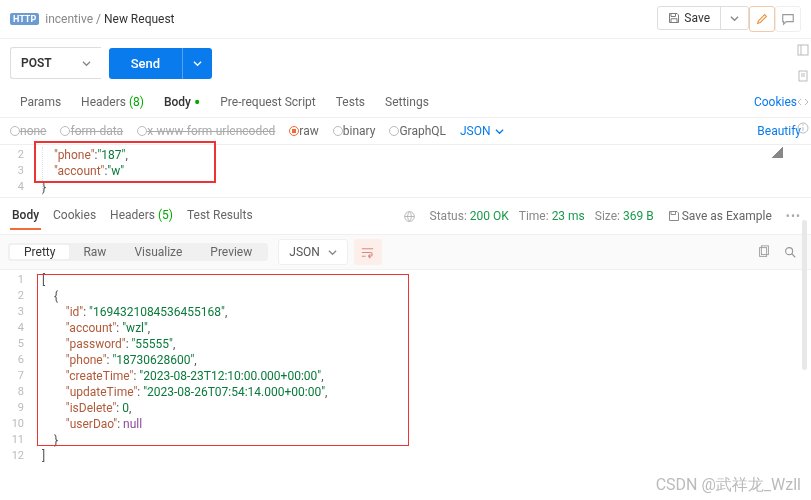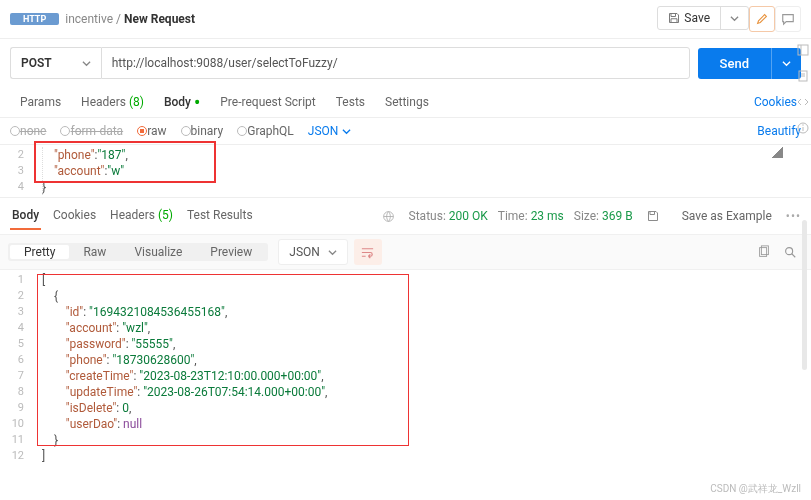--- a/index.html
+++ b/index.html
@@ -1,20 +1,20 @@
 <!DOCTYPE html>
 <html><head>
 <meta charset="utf-8">
 <style>
 * { box-sizing: border-box; margin: 0; padding: 0; font-family: -apple-system, BlinkMacSystemFont, "Segoe UI", Roboto, sans-serif; }
 body { font-size: 12px; color: #333; background: #fff; width: 811px; height: 500px; overflow: hidden; position: relative; }
 .header { display: flex; align-items: center; padding: 6px 10px; border-bottom: 1px solid #eee; }
-.http-badge { font-size: 9px; font-weight: bold; color: #fff; background: #6b9bd1; padding: 1px 13px; border-radius: 2px; margin-right: 6px; }
+.http-badge { font-size: 9px; font-weight: bold; color: #fff; background: #6b9bd1; padding: 1px 3px; border-radius: 2px; margin-right: 6px; }
 .breadcrumb { color: #888; font-size: 12px; }
-.breadcrumb .current { color: #333; font-weight: 700; }
+.breadcrumb .current { color: #333; font-weight: 400; }
 .header-spacer { flex: 1; }
 .btn-group { display: flex; align-items: flex-start; }
 .btn-icon { width: 26px; height: 26px; display: flex; align-items: center; justify-content: center; border: 1px solid #eee; border-radius: 3px; cursor: pointer; }
 .btn-square { width: 28px; border-left: 1px solid #ddd; display: flex; align-items: center; justify-content: center; }
 .save-btn { display: flex; border: 1px solid #ddd; border-radius: 3px; overflow: hidden; }
 .save-btn .label { padding: 4px 10px; display: flex; align-items: center; gap: 4px; }
 .request-row { display: flex; gap: 8px; padding: 8px 10px; align-items: center; }
 .method-select { border: 1px solid #ddd; border-radius: 3px 0 0 3px; padding: 8px 10px; font-weight: 600; color: #333; display: flex; align-items: center; gap: 30px; cursor: pointer; border-right: none; }
 .url-input { flex: 1; border: 1px solid #ddd; border-radius: 0 3px 3px 0; padding: 8px 10px; font-size: 12px; color: #555; margin-left: -8px; }
 .send-btn { background: #097bed; color: #fff; border: none; border-radius: 3px; padding: 0; display: flex; align-items: stretch; cursor: pointer; }
@@ -47,33 +47,33 @@
 .req-editor-wrap { position: relative; }
 .red-box-1 { position: absolute; border: 2px solid #e33; pointer-events: none; }
 .red-box-1.a { left: 34px; top: -4px; width: 182px; height: 42px; }
 .fold-tri { position: absolute; left: 772px; top: 2px; width: 11px; height: 11px; background: linear-gradient(135deg, #fff 49%, #888 50%); }
 .resp-bar { display: flex; align-items: center; padding: 4px 10px; border-top: 1px solid #eee; border-bottom: 1px solid #f0f0f0; gap: 14px; font-size: 12px; }
 .resp-tabs { display: flex; gap: 10px; }
 .resp-tab { color: #666; cursor: pointer; padding: 6px 2px; }
 .resp-tab.active { color: #333; border-bottom: 2px solid #f26b3a; font-weight: 500; }
 .status-info { color: #888; display: flex; gap: 10px; align-items: center; }
 .status-info .ok { color: #1a9a4a; }
-.save-example { color: #666; display: flex; align-items: center; gap: 23px; cursor: pointer; }
+.save-example { color: #666; display: flex; align-items: center; gap: 2px; cursor: pointer; }
 .dots { color: #aaa; cursor: pointer; letter-spacing: 1px; }
 .view-bar { display: flex; align-items: center; padding: 4px 8px; gap: 0; background: #fafafa; border-bottom: 1px solid #f0f0f0; }
 .view-seg { display: flex; background: #f0f0f0; border-radius: 3px; padding: 2px; }
 .view-opt { padding: 0 14px; font-size: 12px; color: #666; cursor: pointer; border-radius: 2px; }
 .view-opt.active { background: #fff; color: #333; }
 .json-dd { margin-left: 10px; background: #fff; border: 1px solid #eee; padding: 5px 10px; border-radius: 3px; display: flex; align-items: center; gap: 8px; cursor: pointer; font-size: 12px; color: #555; }
 .wrap-btn { margin-left: 6px; width: 28px; height: 26px; display: flex; align-items: center; justify-content: center; cursor: pointer; background: #fceee8; border-radius: 3px; }
 .wrap-btn svg path { stroke: #d88; }
 .view-spacer { flex: 1; }
 .resp-editor-wrap { position: relative; }
 .red-box-2 { position: absolute; left: 37px; top: 4px; width: 372px; height: 172px; border: 1.5px solid #e33; pointer-events: none; }
-.watermark { position: absolute; right: 10px; bottom: 4px; font-size: 10px; color: #bbb; }
+.watermark { position: absolute; right: 10px; bottom: 4px; font-size: 16px; color: #bbb; }
 .right-rail { position: absolute; right: 0; top: 38px; width: 16px; display: flex; flex-direction: column; gap: 14px; align-items: center; padding-top: 6px; }
 .right-rail div { width: 12px; height: 12px; color: #bbb; cursor: pointer; }
 .resp-scroll { position: absolute; right: 4px; top: 220px; width: 5px; height: 150px; background: #e8e8e8; border-radius: 3px; }
 svg { display: block; }
 </style>
 </head>
 <body>
 
 <div class="header">
   <span class="http-badge">HTTP</span>
@@ -110,21 +110,20 @@
   </div>
 </div>
 
 <div class="request-row">
   <div class="method-select">
     <span>POST</span>
     <svg width="9" height="9" viewBox="0 0 10 10">
         <path d="M1 3l4 4 4-4" fill="none" stroke="#888" stroke-width="1.4"></path>
       </svg>
   </div>
-  <input class="url-input" value="http://localhost:9088/user/selectToFuzzy/" style="">
   <div class="send-btn">
     <span class="label">Send</span>
     <span class="caret">
         <svg width="9" height="9" viewBox="0 0 10 10">
           <path d="M1 3l4 4 4-4" fill="none" stroke="#fff" stroke-width="1.4"></path>
         </svg>
       </span>
   </div>
 </div>
 
@@ -140,20 +139,24 @@
 </div>
 
 <div class="body-type-row">
   <div class="radio-opt strike">
       <span class="radio"></span>
       <span>none</span>
     </div>
   <div class="radio-opt strike">
       <span class="radio"></span>
       <span>form-data</span>
+    </div>
+  <div class="radio-opt strike">
+      <span class="radio"></span>
+      <span>x-www-form-urlencoded</span>
     </div>
   <div class="radio-opt selected">
       <span class="radio"></span>
       <span>raw</span>
     </div>
   <div class="radio-opt">
       <span class="radio"></span>
       <span>binary</span>
     </div>
   <div class="radio-opt">

